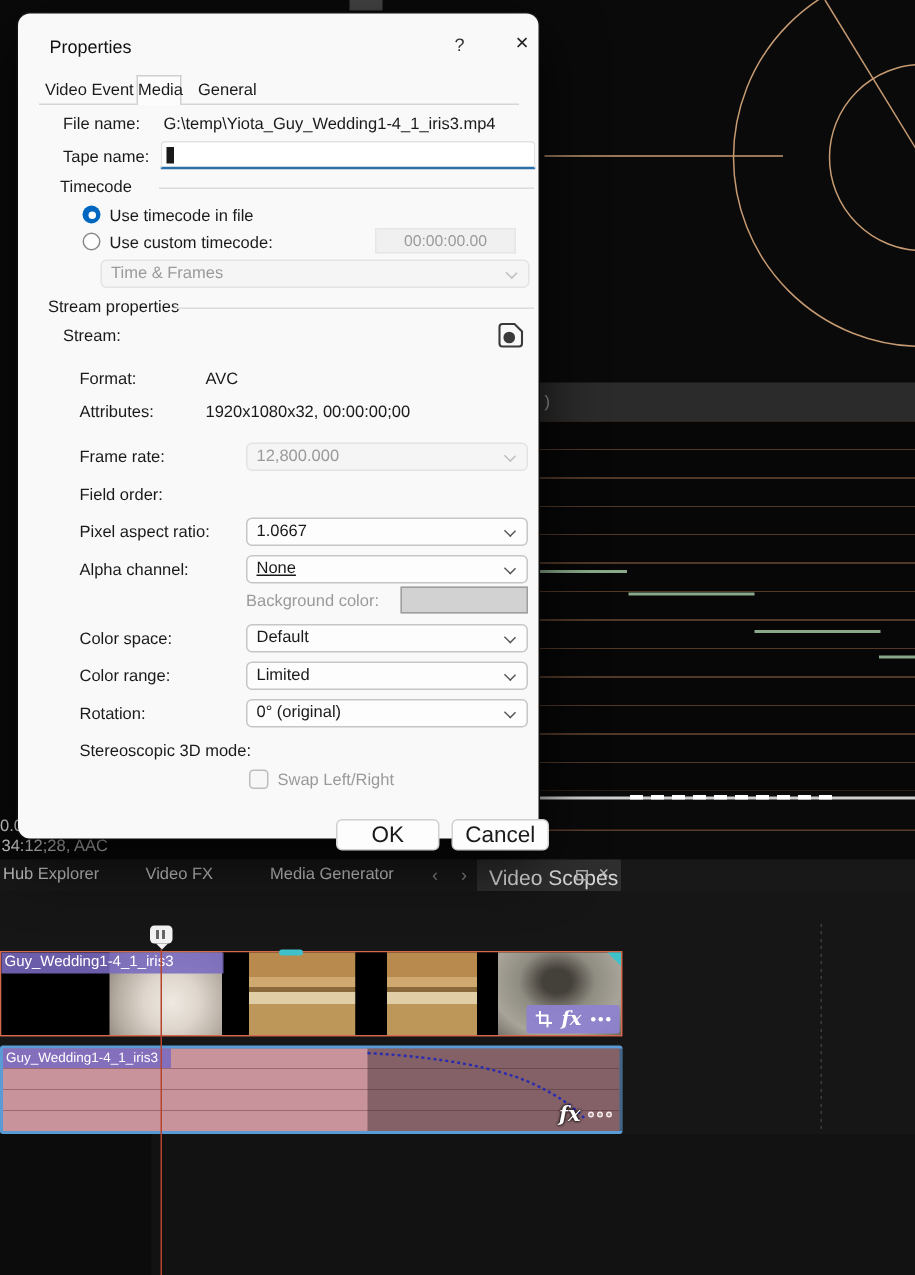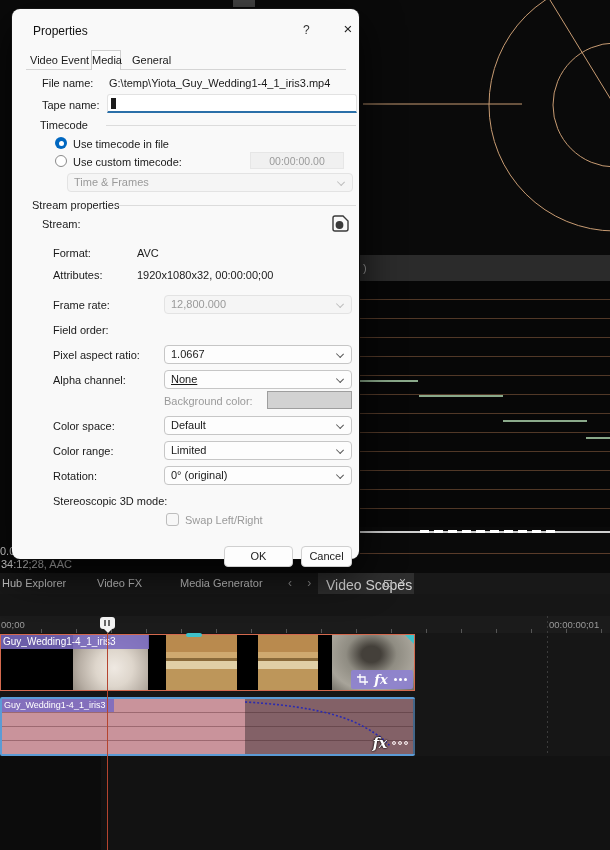--- a/index.html
+++ b/index.html
@@ -101,21 +101,21 @@
   .flatfield { position:absolute; background:#f0f0f0; color:#9a9a9a; font-size:10.5px; text-align:center; border:1px solid #e6e6e6; }
   .dd { position:absolute; height:19px; background:#fdfdfd; border:1px solid #c6c6c6; border-radius:4px;
     font-size:11px; color:#1a1a1a; line-height:17px; padding-left:6px; }
   .dd .chev { position:absolute; right:8px; top:5px; width:6px; height:6px; border-right:1.4px solid #555;
     border-bottom:1.4px solid #555; transform:rotate(45deg) scale(1,0.9); }
   .dd.disabled { background:#f5f5f5; border-color:#e3e3e3; color:#9a9a9a; }
   .dd.disabled .chev { border-color:#bdbdbd; }
   #bg-swatch { position:absolute; left:255px; top:382px; width:85px; height:18px; background:#d2d2d2; border:1px solid #9e9e9e; }
   .checkbox { position:absolute; width:13px; height:13px; border:1px solid #bdbdbd; border-radius:3px; background:#f7f7f7; }
   .btn { position:absolute; top:537px; height:21px; background:#fdfdfd; border:1px solid #d0d0d0; border-radius:4px;
-    font-size:11px; color:#1a1a1a; text-align:center; line-height:19px; }
+    font-size:15px; color:#1a1a1a; text-align:center; line-height:19px; }
   #save-stream-btn { position:absolute; left:318px; top:204px; width:21px; height:21px; }
 </style>
 </head>
 <body>
 
 <svg id="preview-svg" class="abs" viewBox="0 0 610 256" fill="none" stroke="#c79b72" stroke-width="1">
   <circle cx="615" cy="105" r="126"></circle>
   <circle cx="615" cy="105" r="62"></circle>
   <line x1="550" y1="0" x2="613" y2="103"></line>
   <line x1="363" y1="104" x2="522" y2="104"></line>
@@ -145,25 +145,20 @@
   <span class="dock-tab-label" style="left:180px;">Media Generator</span>
   <span id="dock-arrows">‹ ›</span>
   <div id="tab-video-scopes">
     <span class="lbl">Video Scopes</span>
     <span class="float-icon"></span>
     <span class="close-x">×</span>
   </div>
 </div>
 
 <div id="timeline" class="abs">
-  <div id="ruler">
-    <div id="ruler-ticks"></div>
-    <span class="ruler-label" style="left:1px;">00;00</span>
-    <span class="ruler-label" style="left:549px;">00:00:00;01</span>
-  </div>
   <div id="gridline"></div>
 
   <div id="playhead">
     <span class="bar" style="left:4px;"></span>
     <span class="bar" style="left:8px;"></span>
   </div>
   <div id="playhead-line"></div>
 
   <div id="vclip">
     <div class="thumb" style="left:0; width:72px; background:#000;"></div>
@@ -300,14 +295,14 @@
     <span>0° (original)</span>
     <span class="chev"></span>
   </div>
 
   <span class="fieldlabel" style="left:41px; top:486px;">Stereoscopic 3D mode:</span>
 
   <span class="checkbox" style="left:154px; top:504px;"></span>
   <span class="fieldlabel gray" style="left:173px; top:505px;">Swap Left/Right</span>
 
   <div class="btn" style="left:212px; width:69px;">OK</div>
-  <div class="btn" style="left:289px; width:51px;">Cancel</div>
+  <div class="btn" style="left:289px; width:65px;">Cancel</div>
 </div>
 
 </body></html>

